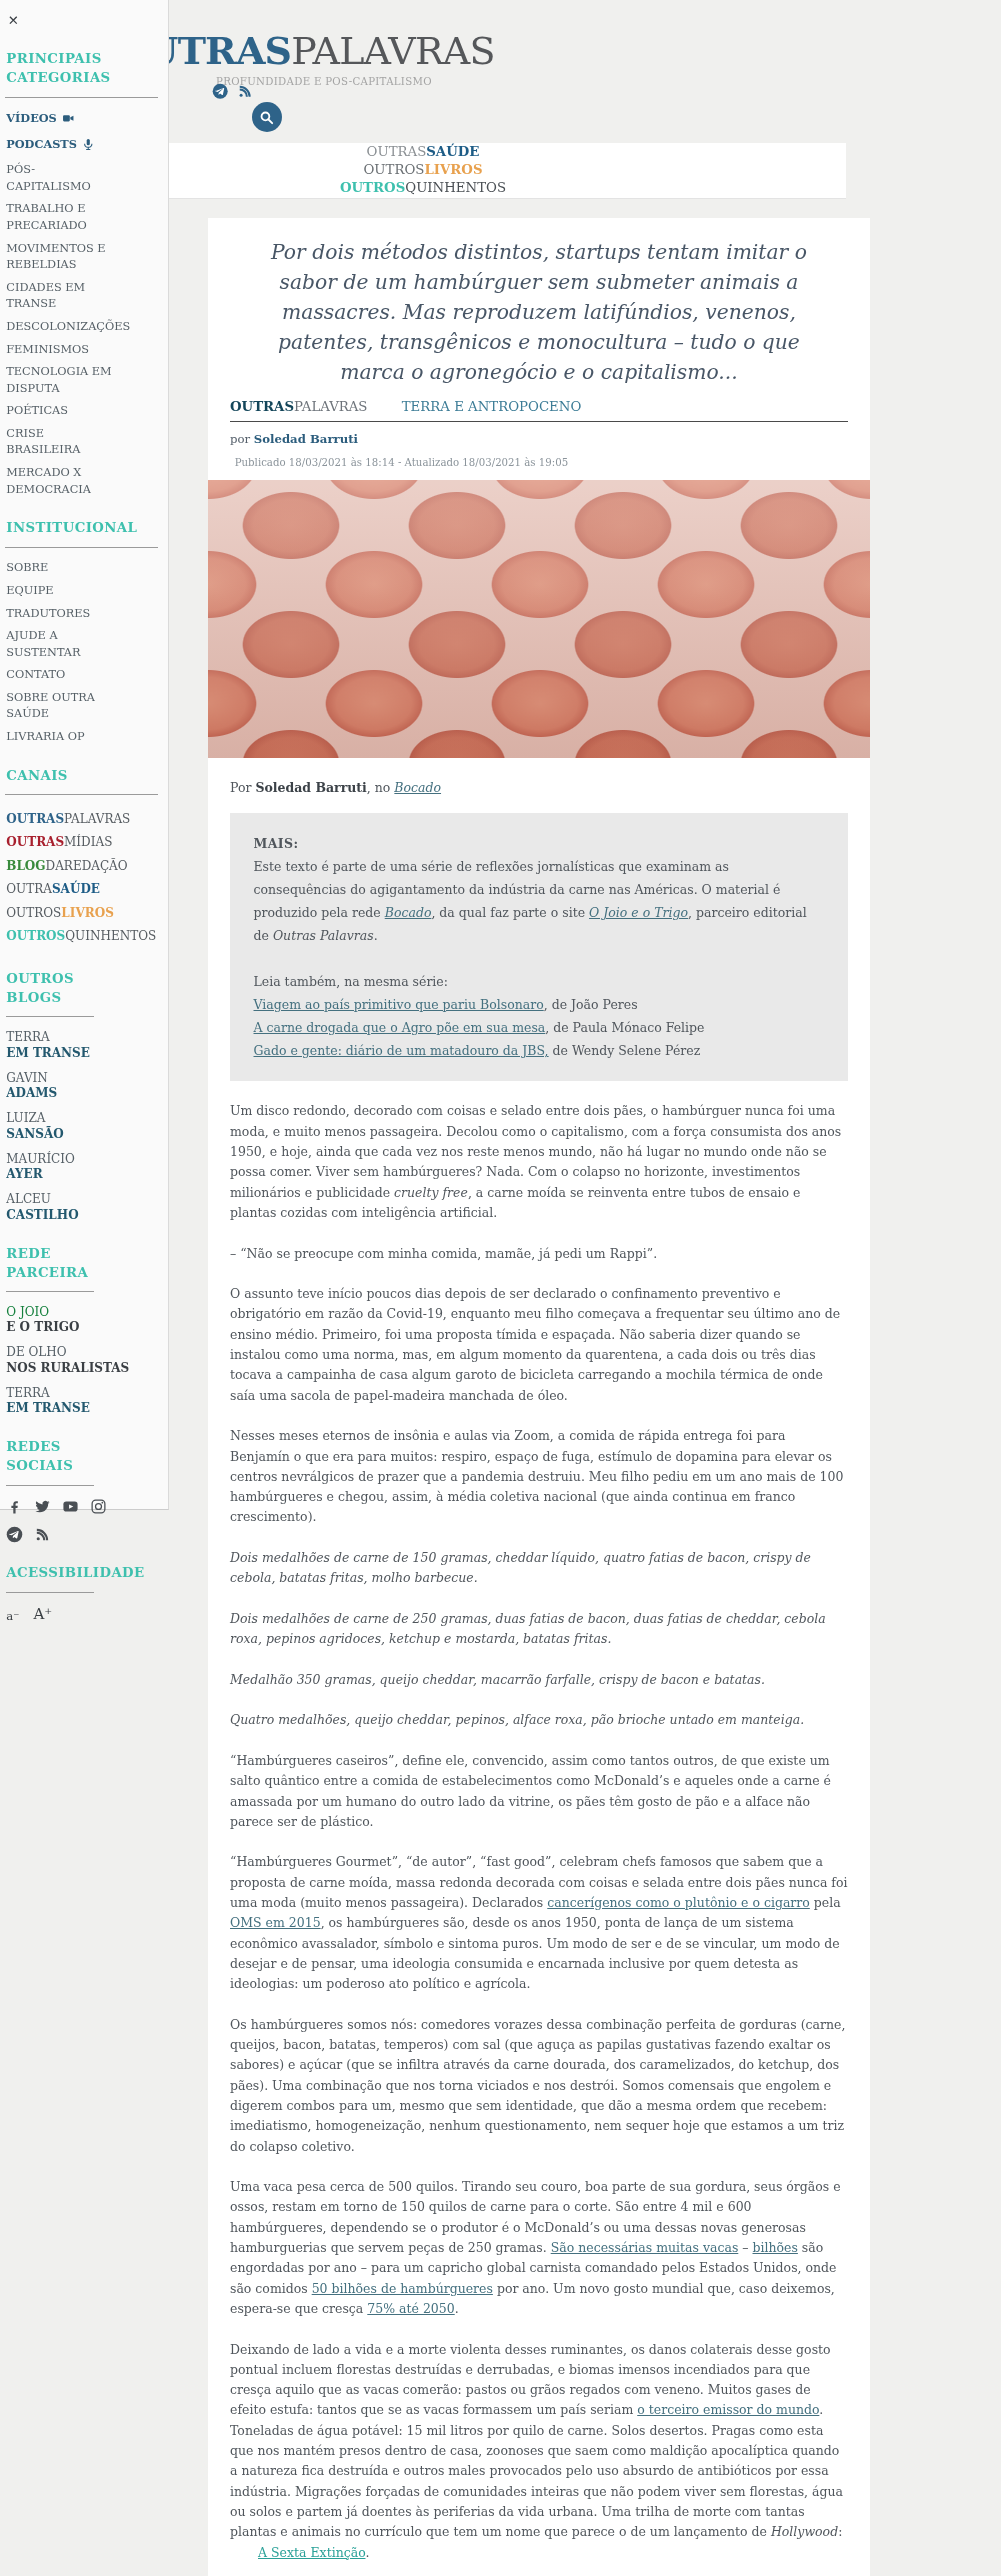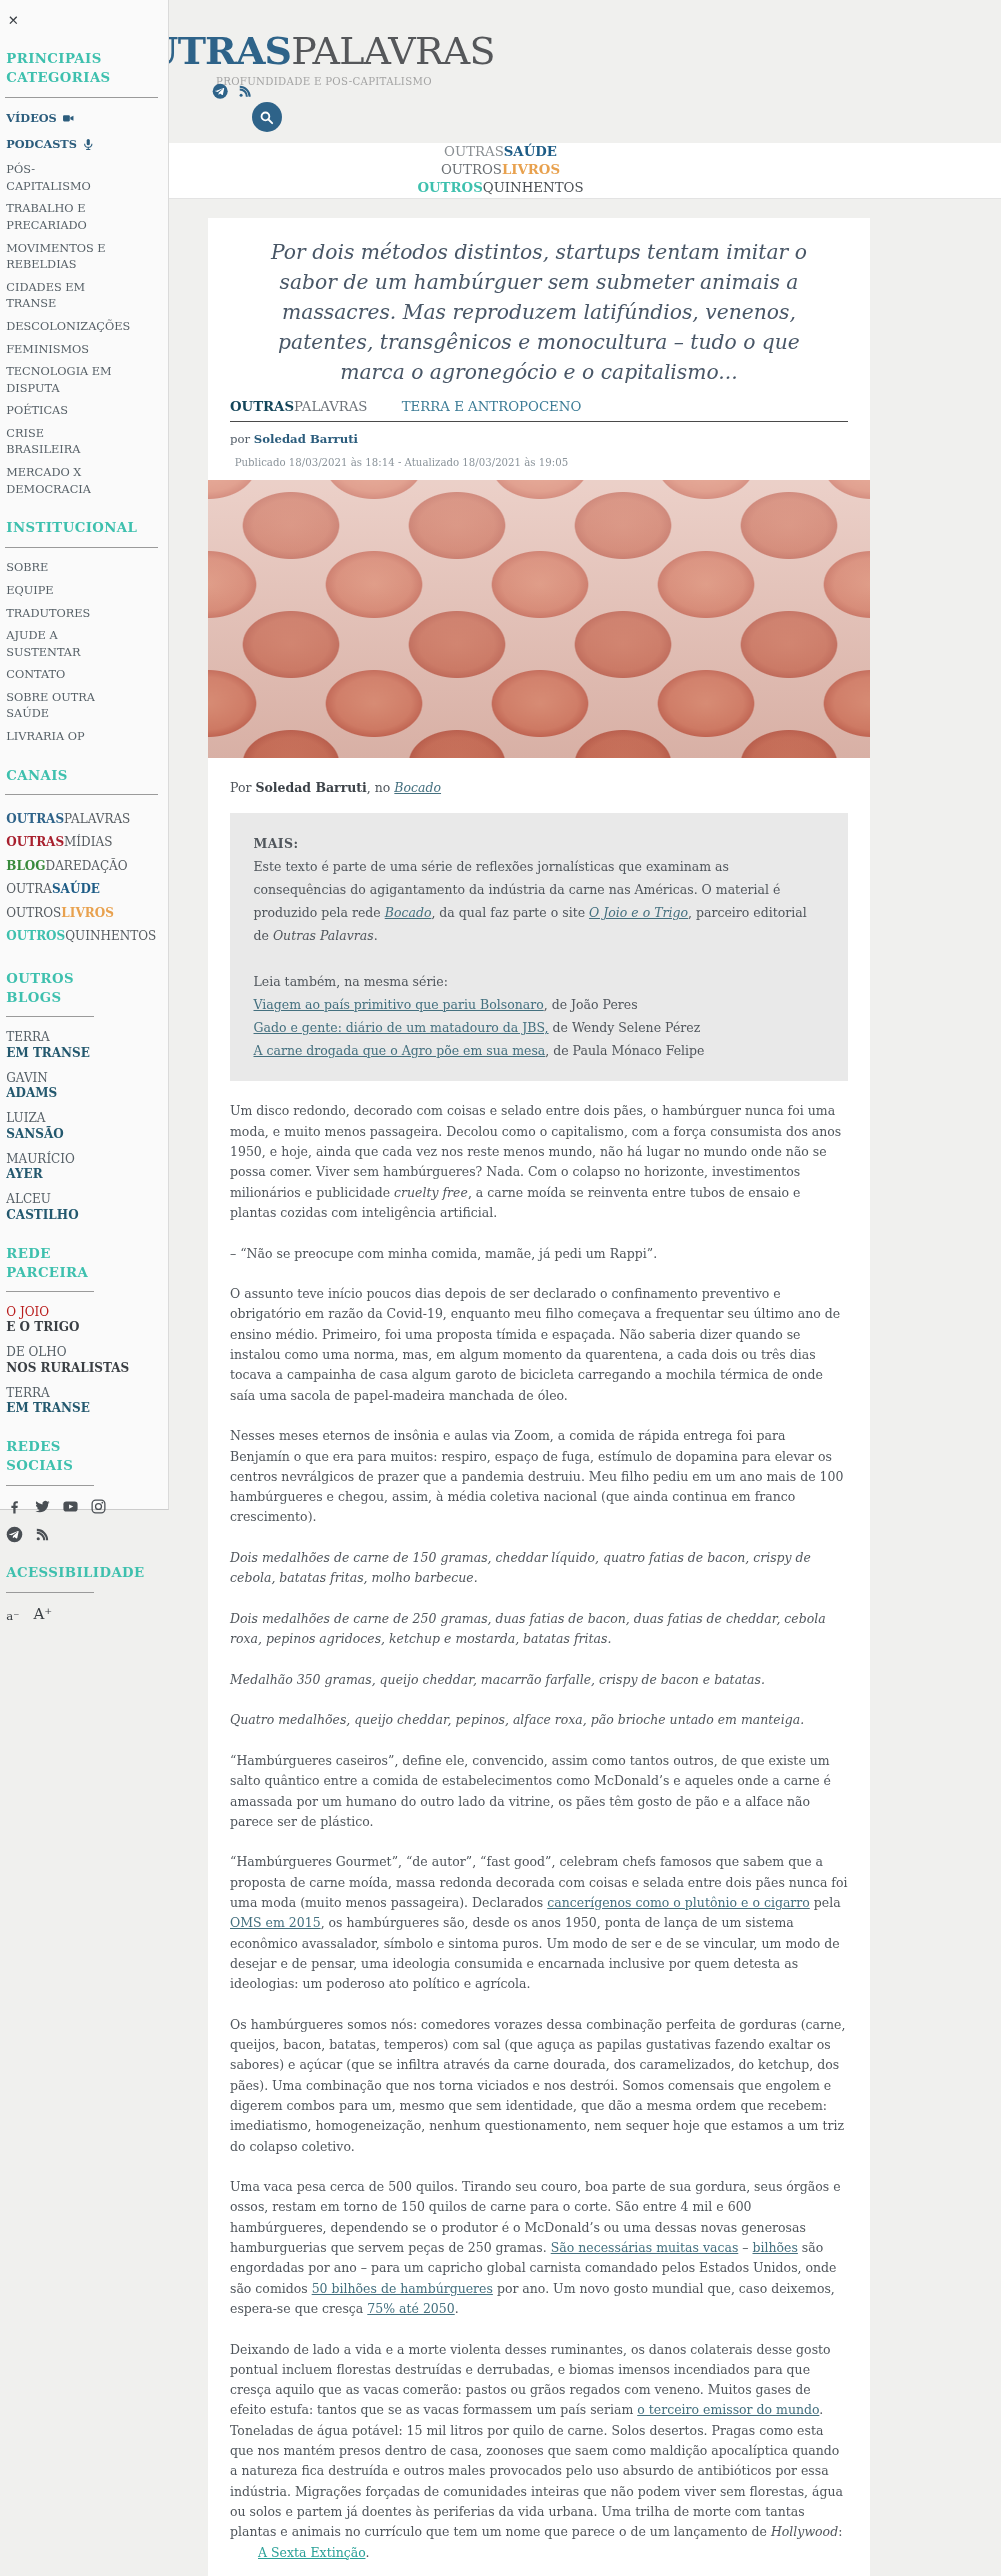--- a/index.html
+++ b/index.html
@@ -13,21 +13,21 @@
   .logo .logo-b{color:#2e6389;font-weight:bold;}
   .logo .logo-g{color:#55575a;}
   .tagline{position:absolute;left:216px;top:76px;font-size:10.2px;color:#a4a4a4;letter-spacing:0.3px;z-index:1;white-space:nowrap;}
   .header-icons{position:absolute;left:212px;top:83px;z-index:1;display:flex;gap:8.6px;}
   .header-icons .hicon{width:16.4px;height:16.4px;display:inline-block;cursor:pointer;}
   .header-icons svg{width:16.4px;height:16.4px;}
   .search-btn{position:absolute;left:252px;top:102px;width:30px;height:30px;border-radius:50%;
     background:#2e6389;border:none;cursor:pointer;z-index:1;padding:5.5px;}
   .search-btn svg{width:17px;height:17px;display:block;}
   
-  .main-nav{position:absolute;left:0;top:143px;width:1001px;height:55px;background:#ffffff;
+  .main-nav{position:absolute;left:0;top:143px;width:846px;height:55px;background:#ffffff;
     border-bottom:0.8px solid #e3e3e3;overflow:hidden;z-index:2;}
   .main-nav-inner{margin-top:-8.6px;text-align:center;font-size:13.3px;line-height:18px;}
   .mn-item{display:block;list-style:none;cursor:pointer;}
   .main-nav ul{margin:0;padding:0;}
   
   .card{position:absolute;left:208px;top:218px;width:662px;height:2366px;background:#ffffff;overflow:hidden;z-index:3;}
   .headline{padding:19px 52px 0;font-style:italic;font-size:20.3px;line-height:30px;color:#485666;text-align:center;}
   .meta{padding:0 22px;}
   .tags{margin-top:11.7px;font-size:13.3px;}
   .tags .tag1 b{color:#14465a;}
@@ -133,22 +133,22 @@
     <div class="pubdate">Publicado 18/03/2021 às 18:14 - Atualizado 18/03/2021 às 19:05</div>
   </div>
   <div class="article-image"></div>
   <div class="body" id="article-body">
       <div class="lead-line">Por <strong>Soledad Barruti</strong>, no <a class="lnk" href="#"><em>Bocado</em></a></div>
       <div class="mais">
         <div class="mais-title">MAIS:</div>
         <div>Este texto é parte de uma série de reflexões jornalísticas que examinam as consequências do agigantamento da indústria da carne nas Américas. O material é produzido pela rede <a class="lnk" href="#"><em>Bocado</em></a>, da qual faz parte o site <a class="lnk" href="#"><em>O Joio e o Trigo</em></a>, parceiro editorial de <em>Outras Palavras</em>.</div>
         <div class="mais-series">Leia também, na mesma série:</div>
         <div class="mais-link-line"><a class="lnk" href="#">Viagem ao país primitivo que pariu Bolsonaro</a>, de João Peres</div>
+        <div class="mais-link-line"><a class="lnk" href="#">A carne drogada que o Agro põe em sua mesa</a>, de Paula Mónaco Felipe</div>
         <div class="mais-link-line"><a class="lnk" href="#">Gado e gente: diário de um matadouro da JBS,</a> de Wendy Selene Pérez</div>
-        <div class="mais-link-line"><a class="lnk" href="#">A carne drogada que o Agro põe em sua mesa</a>, de Paula Mónaco Felipe</div>
       </div>
       <div class="para">Um disco redondo, decorado com coisas e selado entre dois pães, o hambúrguer nunca foi uma moda, e muito menos passageira. Decolou como o capitalismo, com a força consumista dos anos 1950, e hoje, ainda que cada vez nos reste menos mundo, não há lugar no mundo onde não se possa comer. Viver sem hambúrgueres? Nada. Com o colapso no horizonte, investimentos milionários e publicidade <em>cruelty free</em>, a carne moída se reinventa entre tubos de ensaio e plantas cozidas com inteligência artificial.</div>
       <div class="para">– “Não se preocupe com minha comida, mamãe, já pedi um Rappi”.</div>
       <div class="para">O assunto teve início poucos dias depois de ser declarado o confinamento preventivo e obrigatório em razão da Covid-19, enquanto meu filho começava a frequentar seu último ano de ensino médio. Primeiro, foi uma proposta tímida e espaçada. Não saberia dizer quando se instalou como uma norma, mas, em algum momento da quarentena, a cada dois ou três dias tocava a campainha de casa algum garoto de bicicleta carregando a mochila térmica de onde saía uma sacola de papel-madeira manchada de óleo.</div>
       <div class="para">Nesses meses eternos de insônia e aulas via Zoom, a comida de rápida entrega foi para Benjamín o que era para muitos: respiro, espaço de fuga, estímulo de dopamina para elevar os centros nevrálgicos de prazer que a pandemia destruiu. Meu filho pediu em um ano mais de 100 hambúrgueres e chegou, assim, à média coletiva nacional (que aind‌a continua em franco crescimento).</div>
       <div class="para italic-para">Dois medalhões de carne de 150 gramas, cheddar líquido, quatro fatias de bacon, crispy de cebola, batatas fritas, molho barbecue.</div>
       <div class="para italic-para">Dois medalhões de carne de 250 gramas, duas fatias de bacon, duas fatias de cheddar, cebola roxa, pepinos agridoces, ketchup e mostarda, batatas fritas.</div>
       <div class="para italic-para">Medalhão 350 gramas, queijo cheddar, macarrão farfalle, crispy de bacon e batatas.</div>
       <div class="para italic-para">Quatro medalhões, queijo cheddar, pepinos, alface roxa, pão brioche untado em manteiga.</div>
       <div class="para">“Hambúrgueres caseiros”, define ele, convencido, assim como tantos outros, de que existe um salto quântico entre a comida de estabelecimentos como McDonald’s e aqueles onde a carne é amassada por um humano do outro lado da vitrine, os pães têm gosto de pão e a alface não parece ser de plástico.</div>
@@ -226,21 +226,21 @@
       <li class="blog-item"><span style="color: rgb(85, 95, 102);">GAVIN</span><br><span style="color: rgb(35, 88, 110); font-weight: bold;">ADAMS</span></li>
       <li class="blog-item"><span style="color: rgb(85, 95, 102);">LUIZA</span><br><span style="color: rgb(35, 88, 110); font-weight: bold;">SANSÃO</span></li>
       <li class="blog-item"><span style="color: rgb(85, 95, 102);">MAURÍCIO</span><br><span style="color: rgb(35, 88, 110); font-weight: bold;">AYER</span></li>
       <li class="blog-item"><span style="color: rgb(85, 95, 102);">ALCEU</span><br><span style="color: rgb(35, 88, 110); font-weight: bold;">CASTILHO</span></li>
     </ul>
 
   <div class="sb-heading">REDE
 PARCEIRA</div>
   <hr class="sb-hr hr-short">
   <ul id="rede-list">
-      <li class="blog-item"><span style="color: #b91c1c;">O JOIO</span><br><span style="color: rgb(58, 63, 68); font-weight: bold;">E O TRIGO</span></li>
+      <li class="blog-item"><span style="color: #15803d;">O JOIO</span><br><span style="color: rgb(58, 63, 68); font-weight: bold;">E O TRIGO</span></li>
       <li class="blog-item"><span style="color: rgb(85, 95, 102);">DE OLHO</span><br><span style="color: rgb(58, 63, 68); font-weight: bold;">NOS RURALISTAS</span></li>
       <li class="blog-item"><span style="color: rgb(85, 95, 102);">TERRA</span><br><span style="color: rgb(35, 88, 110); font-weight: bold;">EM TRANSE</span></li>
     </ul>
 
   <div class="sb-heading">REDES
 SOCIAIS</div>
   <hr class="sb-hr hr-short">
   <div class="soc-wrap" id="soc-list">
       <span class="soc"><svg viewBox="0 0 24 24" fill="#4a4f54">
           <path d="M13.5 22v-8h2.7l.4-3.1h-3.1V8.9c0-.9.3-1.5 1.6-1.5h1.6V4.6c-.3 0-1.3-.1-2.4-.1-2.4 0-4 1.4-4 4.1v2.3H7.6V14h2.7v8z"></path>

